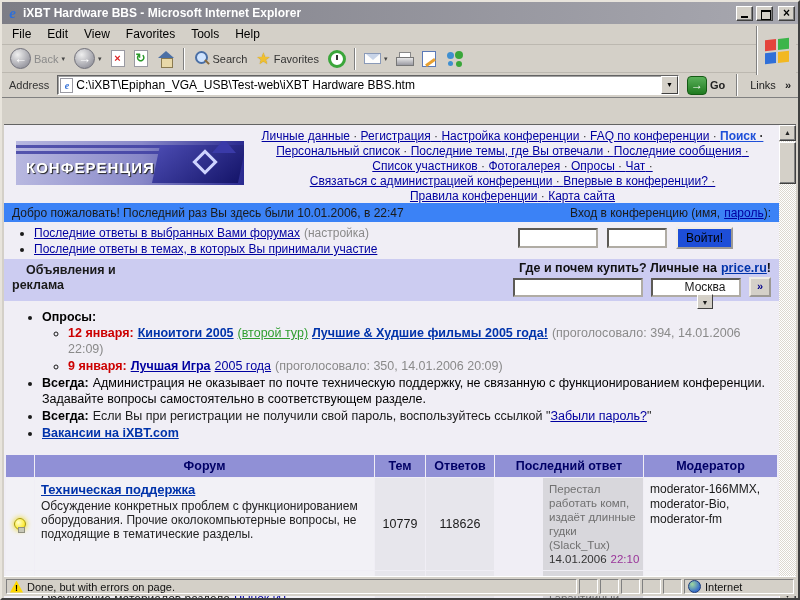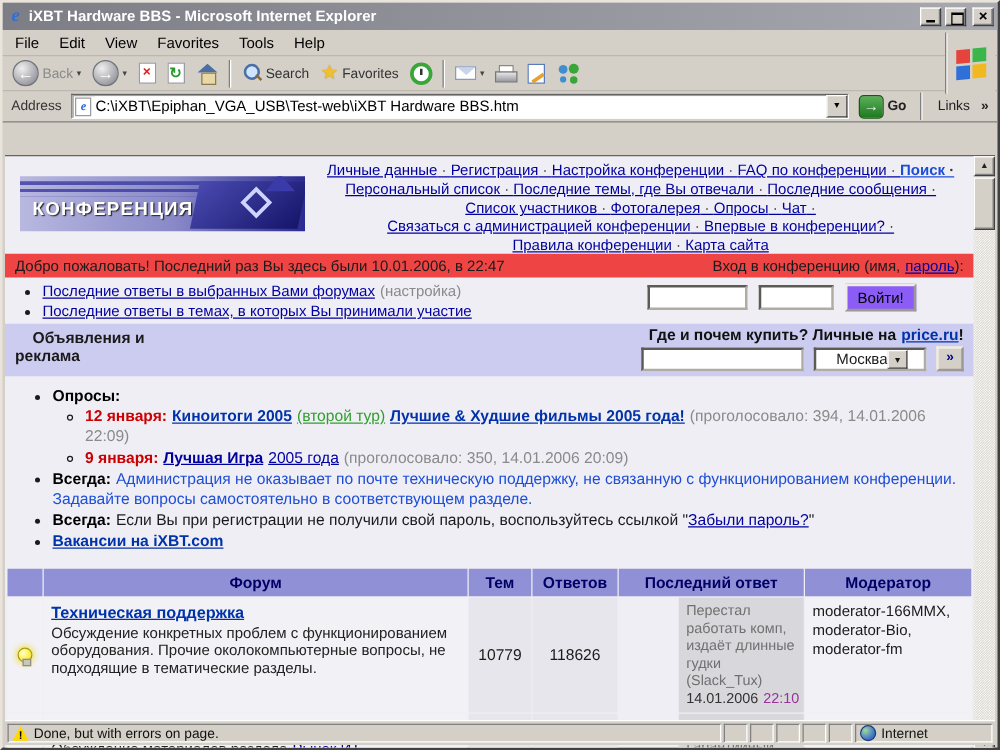--- a/index.html
+++ b/index.html
@@ -87,52 +87,52 @@
   .logo .word { position:absolute; left:10px; top:18px; color:#fff; font-weight:bold; font-size:15px; letter-spacing:1px; text-shadow:1px 1px 1px #222; }
   .logo .brand { position:absolute; right:2px; top:4px; width:86px; height:38px; background:linear-gradient(135deg,#4a4ab0,#15156a); transform:skewX(-12deg); }
   .logo .diamond { position:absolute; right:30px; top:12px; width:18px; height:18px; border:3px solid #cfd4ff; transform:rotate(45deg); }
   .logo .peak { position:absolute; right:8px; top:-2px; border-left:12px solid transparent; border-right:12px solid transparent; border-bottom:14px solid #3a3aa8; }
   .nav { position:absolute; left:248px; right:6px; top:4px; text-align:center; font-size:12px; line-height:15px; }
   .navlink { color:#0000a0; text-decoration:underline; cursor:pointer; white-space:nowrap; }
   .navlink:not(:last-child)::after { content:" · "; color:#333; text-decoration:none; display:inline; }
   .navlink.bold { font-weight:bold; color:#1d4ed8;text-align:right; }
 
   
-  .welcome { height:19px; background:#ef4444; display:flex; justify-content:space-between; align-items:center; padding:0 8px; font-size:12px; }
+  .welcome { height:19px; background:#3b82f6; display:flex; justify-content:space-between; align-items:center; padding:0 8px; font-size:12px; }
   .link { color:#0000a0; text-decoration:underline; cursor:pointer; }
   .blink { color:#0033aa; font-weight:bold; text-decoration:underline; cursor:pointer; }
 
   
   .quick { position:relative; padding:3px 0 2px; min-height:36px; }
   .quick ul { list-style:disc; margin-left:30px; }
   .quick li { font-size:12px; line-height:16px; }
   .note { color:#8a8a8a; }
   .loginbox { position:absolute; right:46px; top:5px; display:flex; gap:9px; align-items:center; }
   .field { height:20px; background:#fff; border:2px inset #b0aca4; font:12px "Liberation Sans",sans-serif; padding:0 2px; }
-  .btn3d { background:#8b5cf6; border:2px outset #f0ece4; font:12px "Liberation Sans",sans-serif; padding:2px 8px; }
+  .btn3d { background:#1d4ed8; border:2px outset #f0ece4; font:12px "Liberation Sans",sans-serif; padding:2px 8px; }
 
   
   .ads { background:#ccccf1; min-height:38px; padding:2px 8px 4px; position:relative; font-size:12.5px; }
   .ads .left { position:absolute; left:8px; top:4px; font-weight:bold; line-height:15px; }
   .ads .left .l1 { padding-left:14px; }
   .ads .right { text-align:right; }
   .ads .promo { font-weight:bold; color:#111; }
   .ads .controls { display:flex; justify-content:flex-end; align-items:center; gap:8px; margin-top:2px; }
-  .select { width:90px; height:19px; background:#fff; border:2px inset #b0aca4; display:flex; align-items:center; justify-content:center; font-size:12px; padding-left:3px; }
+  .select { width:90px; height:19px; background:#fff; border:2px inset #b0aca4; display:flex; align-items:center; justify-content:space-between; font-size:12px; padding-left:18px;flex-direction:column; }
   .select .combo-btn { width:16px; height:15px; }
   .mini-btn { width:22px; height:20px; background:#d4d0c8; border:2px outset #f0ece4; font:bold 11px/15px "Liberation Sans",sans-serif; text-align:center; color:#00008b; }
 
   
   .announce { padding:8px 8px 6px; }
   .announce ul { list-style:disc; margin-left:30px; }
   .announce ul ul { list-style:circle; margin-left:26px; }
   .announce li { line-height:16px; margin-bottom:1px; }
   .lbl { font-weight:bold; color:#000; }
   .red { color:#cc0000; font-weight:bold;text-align:right; }
-  .green-text { color:#1d4ed8; }
+  .green-text { color:#000000; }
   .green-link { color:#2f9e2f; text-decoration:underline; cursor:pointer; }
   .meta { color:#8a8a8a; }
   .ml { margin-left:4px; }
 
   
   .ftable { display:grid; grid-template-columns:28px auto 50px 68px 148px 133px; gap:1px; margin:7px 2px 0; }
   .hcell { background:#9090d6; color:#000066; font-weight:bold; font-size:12.5px; text-align:center; padding:4px 2px; }
   .scell { grid-column:1 / -1; background:#c9c9ea; font-weight:bold; font-size:13px; padding:3px 5px; color:#000; }
   .cell { background:#f2f1f6; padding:4px 6px; }
   .cell.icon { display:flex; align-items:center; justify-content:center; }

